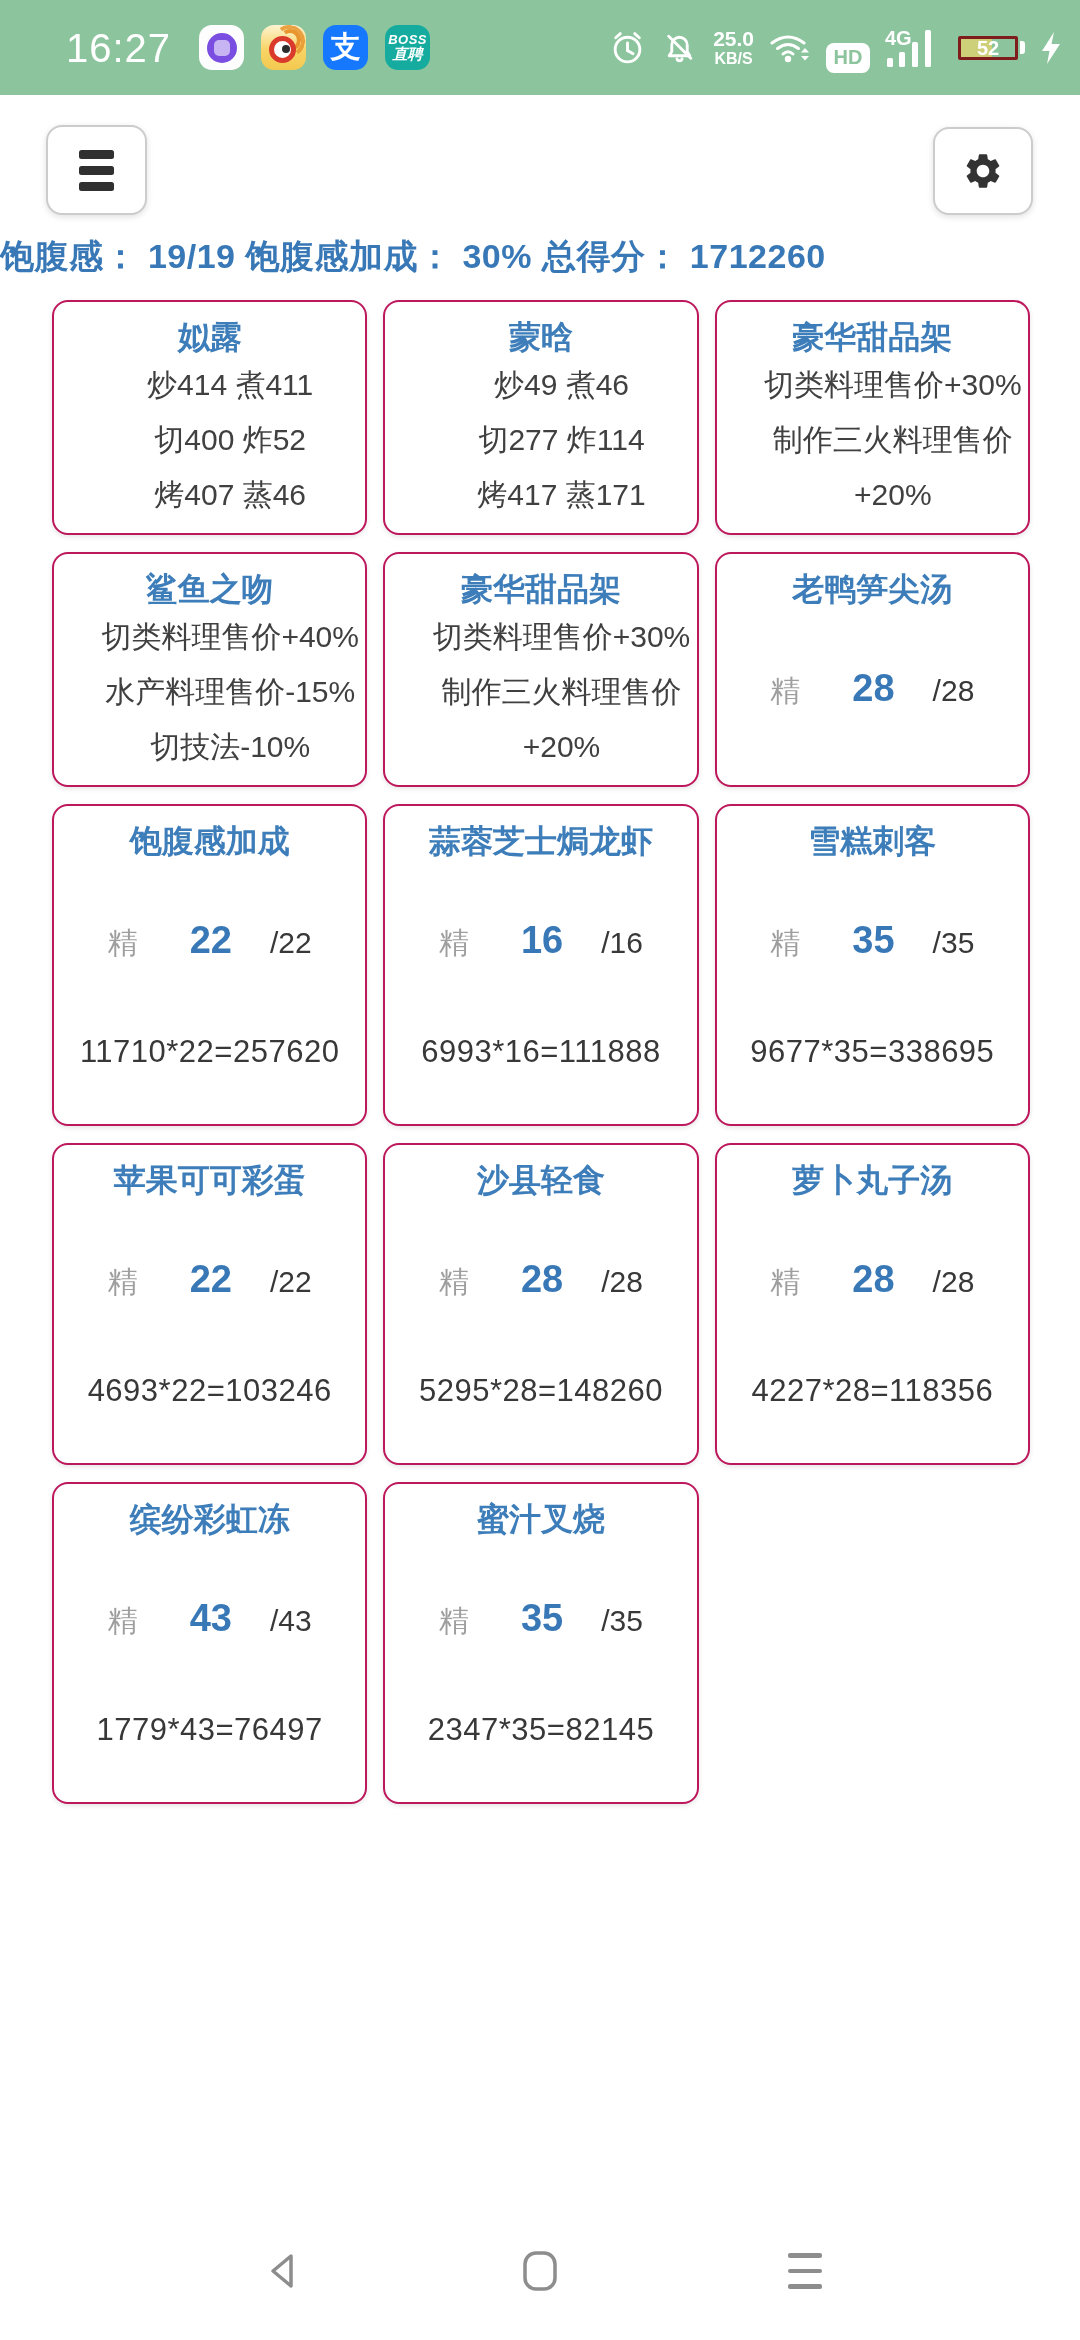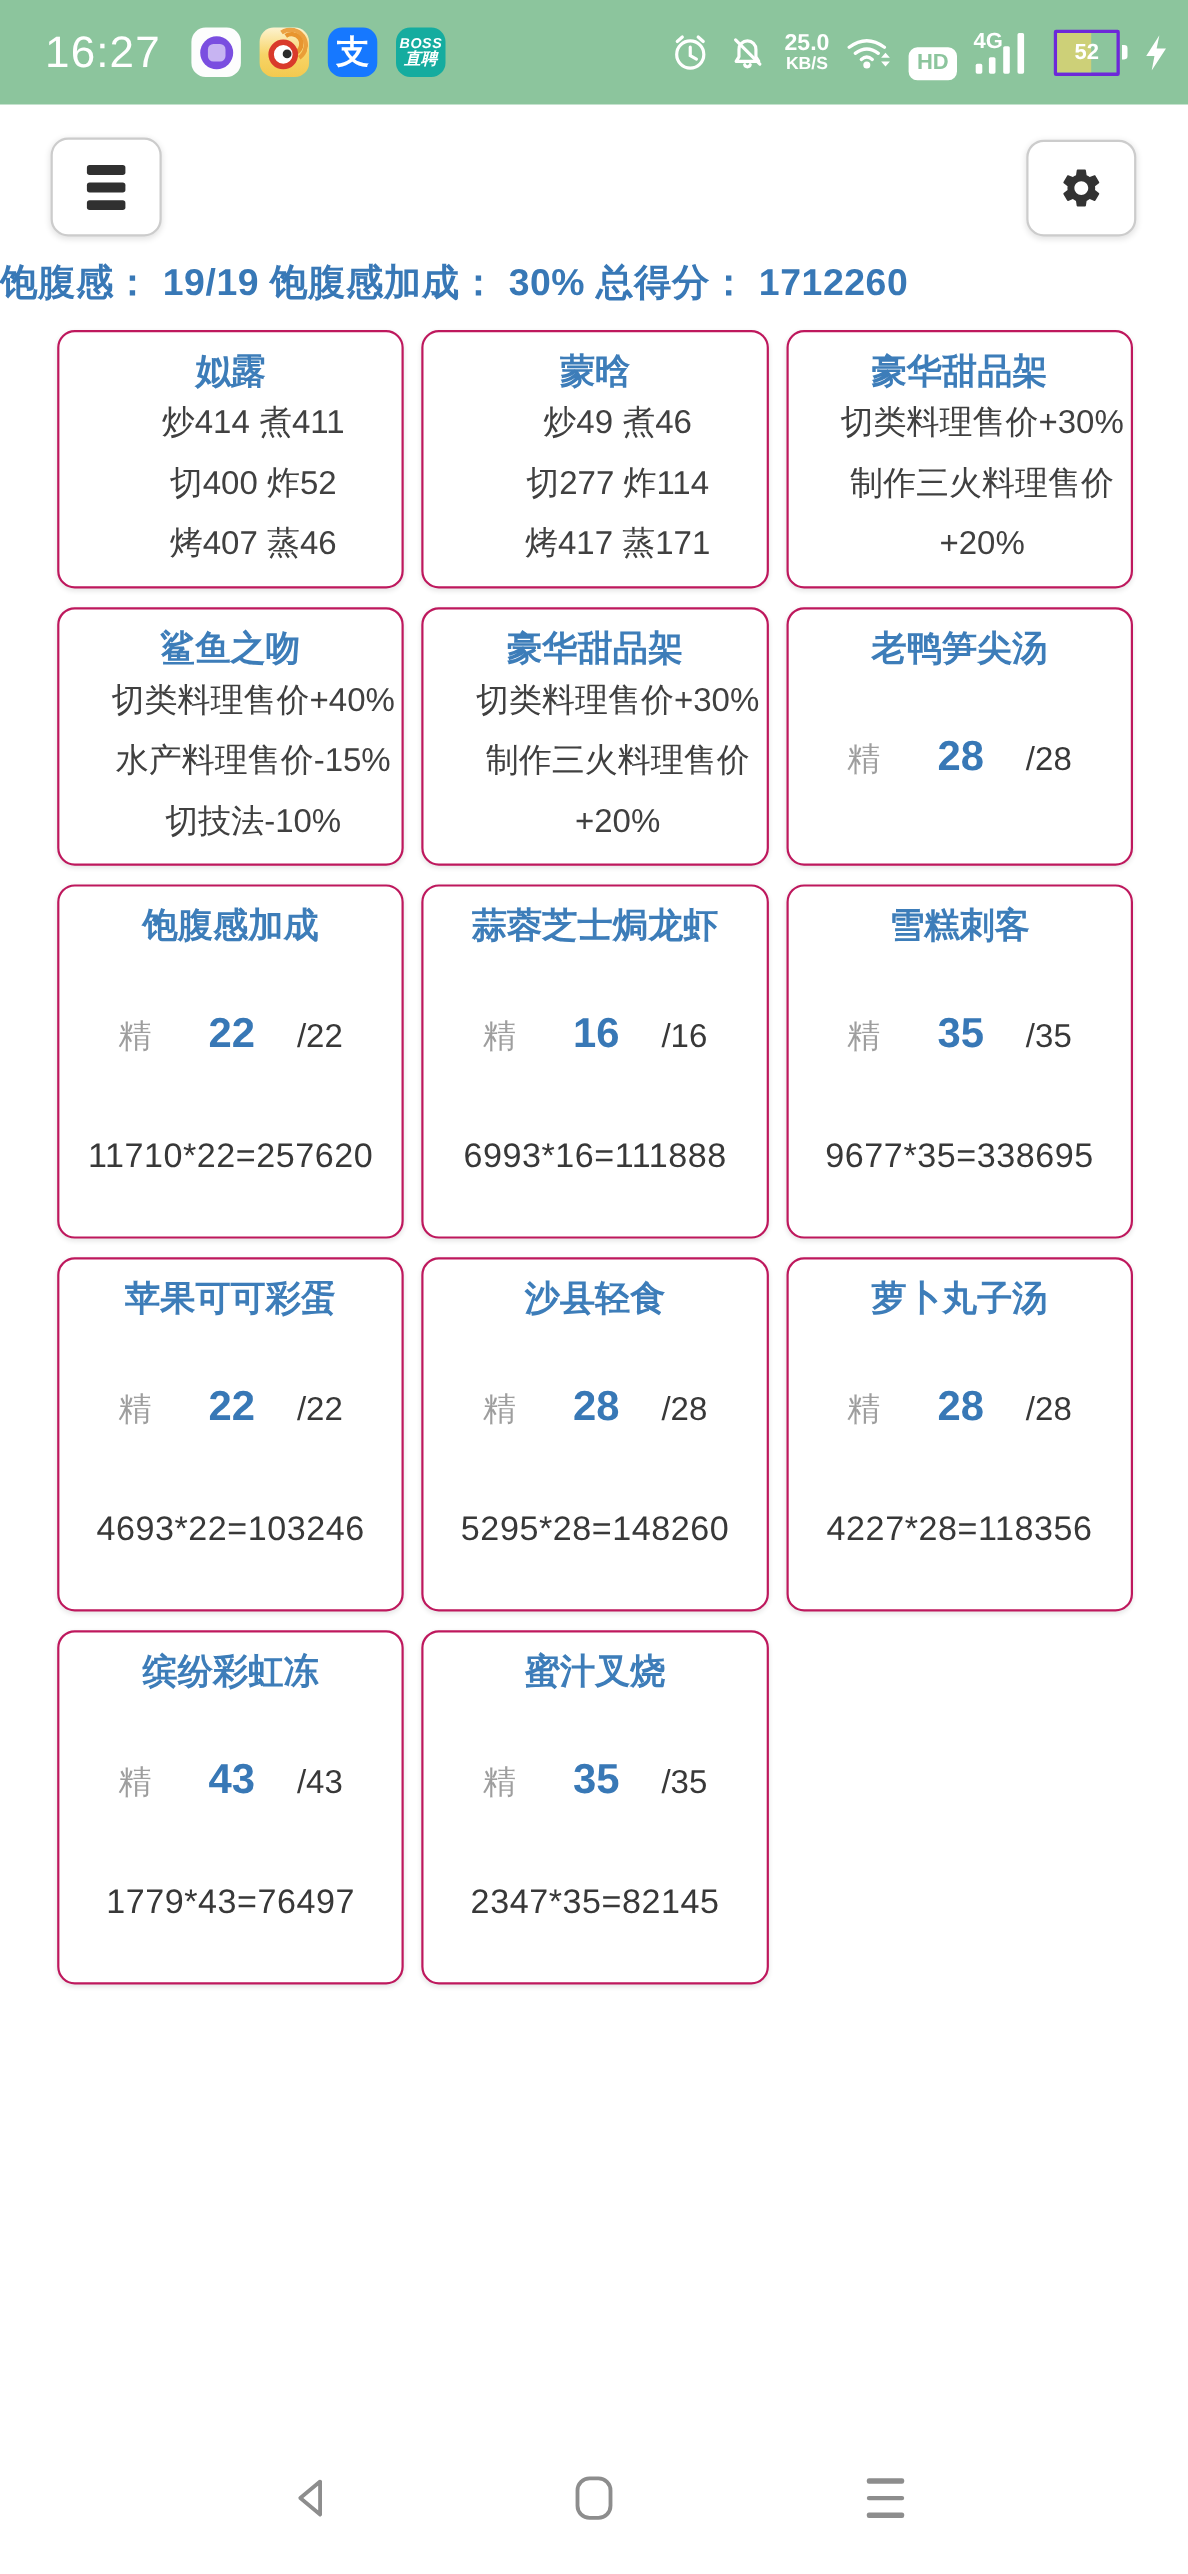--- a/index.html
+++ b/index.html
@@ -8,21 +8,21 @@
     background:#ffffff;
     font-family:"Liberation Sans","DejaVu Sans",sans-serif;
     position:relative;
   }
   .screen{position:absolute;inset:0;width:1080px;height:2340px;overflow:hidden;background:#fff;}
 
   
   .status-bar{
     position:absolute;top:0;left:0;width:1080px;height:95px;
     background:#8CC59D;display:flex;align-items:center;
-    color:#fff;box-sizing:border-box;padding:0 18px 0 41px;
+    color:#fff;box-sizing:border-box;padding:0 18px 0 66px;
   }
   .sb-time{font-size:40px;font-weight:400;letter-spacing:1px;margin-right:28px;line-height:1;}
   .sb-apps{display:flex;align-items:center;gap:17px;}
   .app-icon{width:45px;height:45px;border-radius:13px;position:relative;display:flex;align-items:center;justify-content:center;overflow:hidden;}
   .app-icon.generic{background:#fdfdfd;}
   .app-icon.generic .g-circle{width:30px;height:30px;border-radius:50%;background:#7a4ee0;display:flex;align-items:center;justify-content:center;}
   .app-icon.generic .g-inner{width:16px;height:16px;border-radius:5px;background:#c7b4f2;}
   .app-icon.weibo{background:linear-gradient(180deg,#fdf3d0 0%,#f7d466 55%,#f3c94f 100%);}
   .wb-eye{position:absolute;left:8px;bottom:7px;width:17px;height:17px;border-radius:50%;background:#fff;border:5px solid #d93a2b;}
   .wb-pupil{position:absolute;left:8px;top:4px;width:8px;height:8px;border-radius:50%;background:#2b2b2b;}
@@ -41,21 +41,21 @@
   .hd-badge{width:44px;height:30px;background:#fff;border-radius:8px;color:#8CC59D;
     font-size:20px;font-weight:bold;display:flex;align-items:center;justify-content:center;margin-top:20px;}
   .net{position:relative;width:58px;height:40px;}
   .net .net-4g{position:absolute;left:0;top:0;font-size:20px;font-weight:bold;line-height:1;}
   .net .bar{position:absolute;bottom:1px;width:6px;background:#fff;border-radius:1.5px;}
   .net .b1{left:2px;height:9px;}
   .net .b2{left:14px;height:15px;}
   .net .b3{left:27px;height:25px;}
   .net .b4{left:40px;height:37px;}
   .battery{position:relative;display:flex;align-items:center;}
-  .battery-body{position:relative;width:60px;height:42px;border:3px solid #6d28d9;border-radius:2px;box-sizing:border-box;overflow:hidden;}
+  .battery-body{position:relative;width:60px;height:24px;border:3px solid #7f1d1d;border-radius:2px;box-sizing:border-box;overflow:hidden;}
   .battery-fill{position:absolute;left:0;top:0;bottom:0;width:58%;background:#cdd078;}
   .battery-text{position:absolute;inset:0;display:flex;align-items:center;justify-content:center;
     font-size:20px;font-weight:bold;color:#fff;line-height:1;}
   .battery-nub{width:5px;height:13px;background:#fff;border-radius:0 3px 3px 0;margin-left:2px;}
 
   
   .icon-btn{
     position:absolute;background:#fff;border:2px solid #cccccc;border-radius:16px;
     box-shadow:0 2px 6px rgba(0,0,0,0.12);
     display:flex;align-items:center;justify-content:center;cursor:pointer;padding:0;

